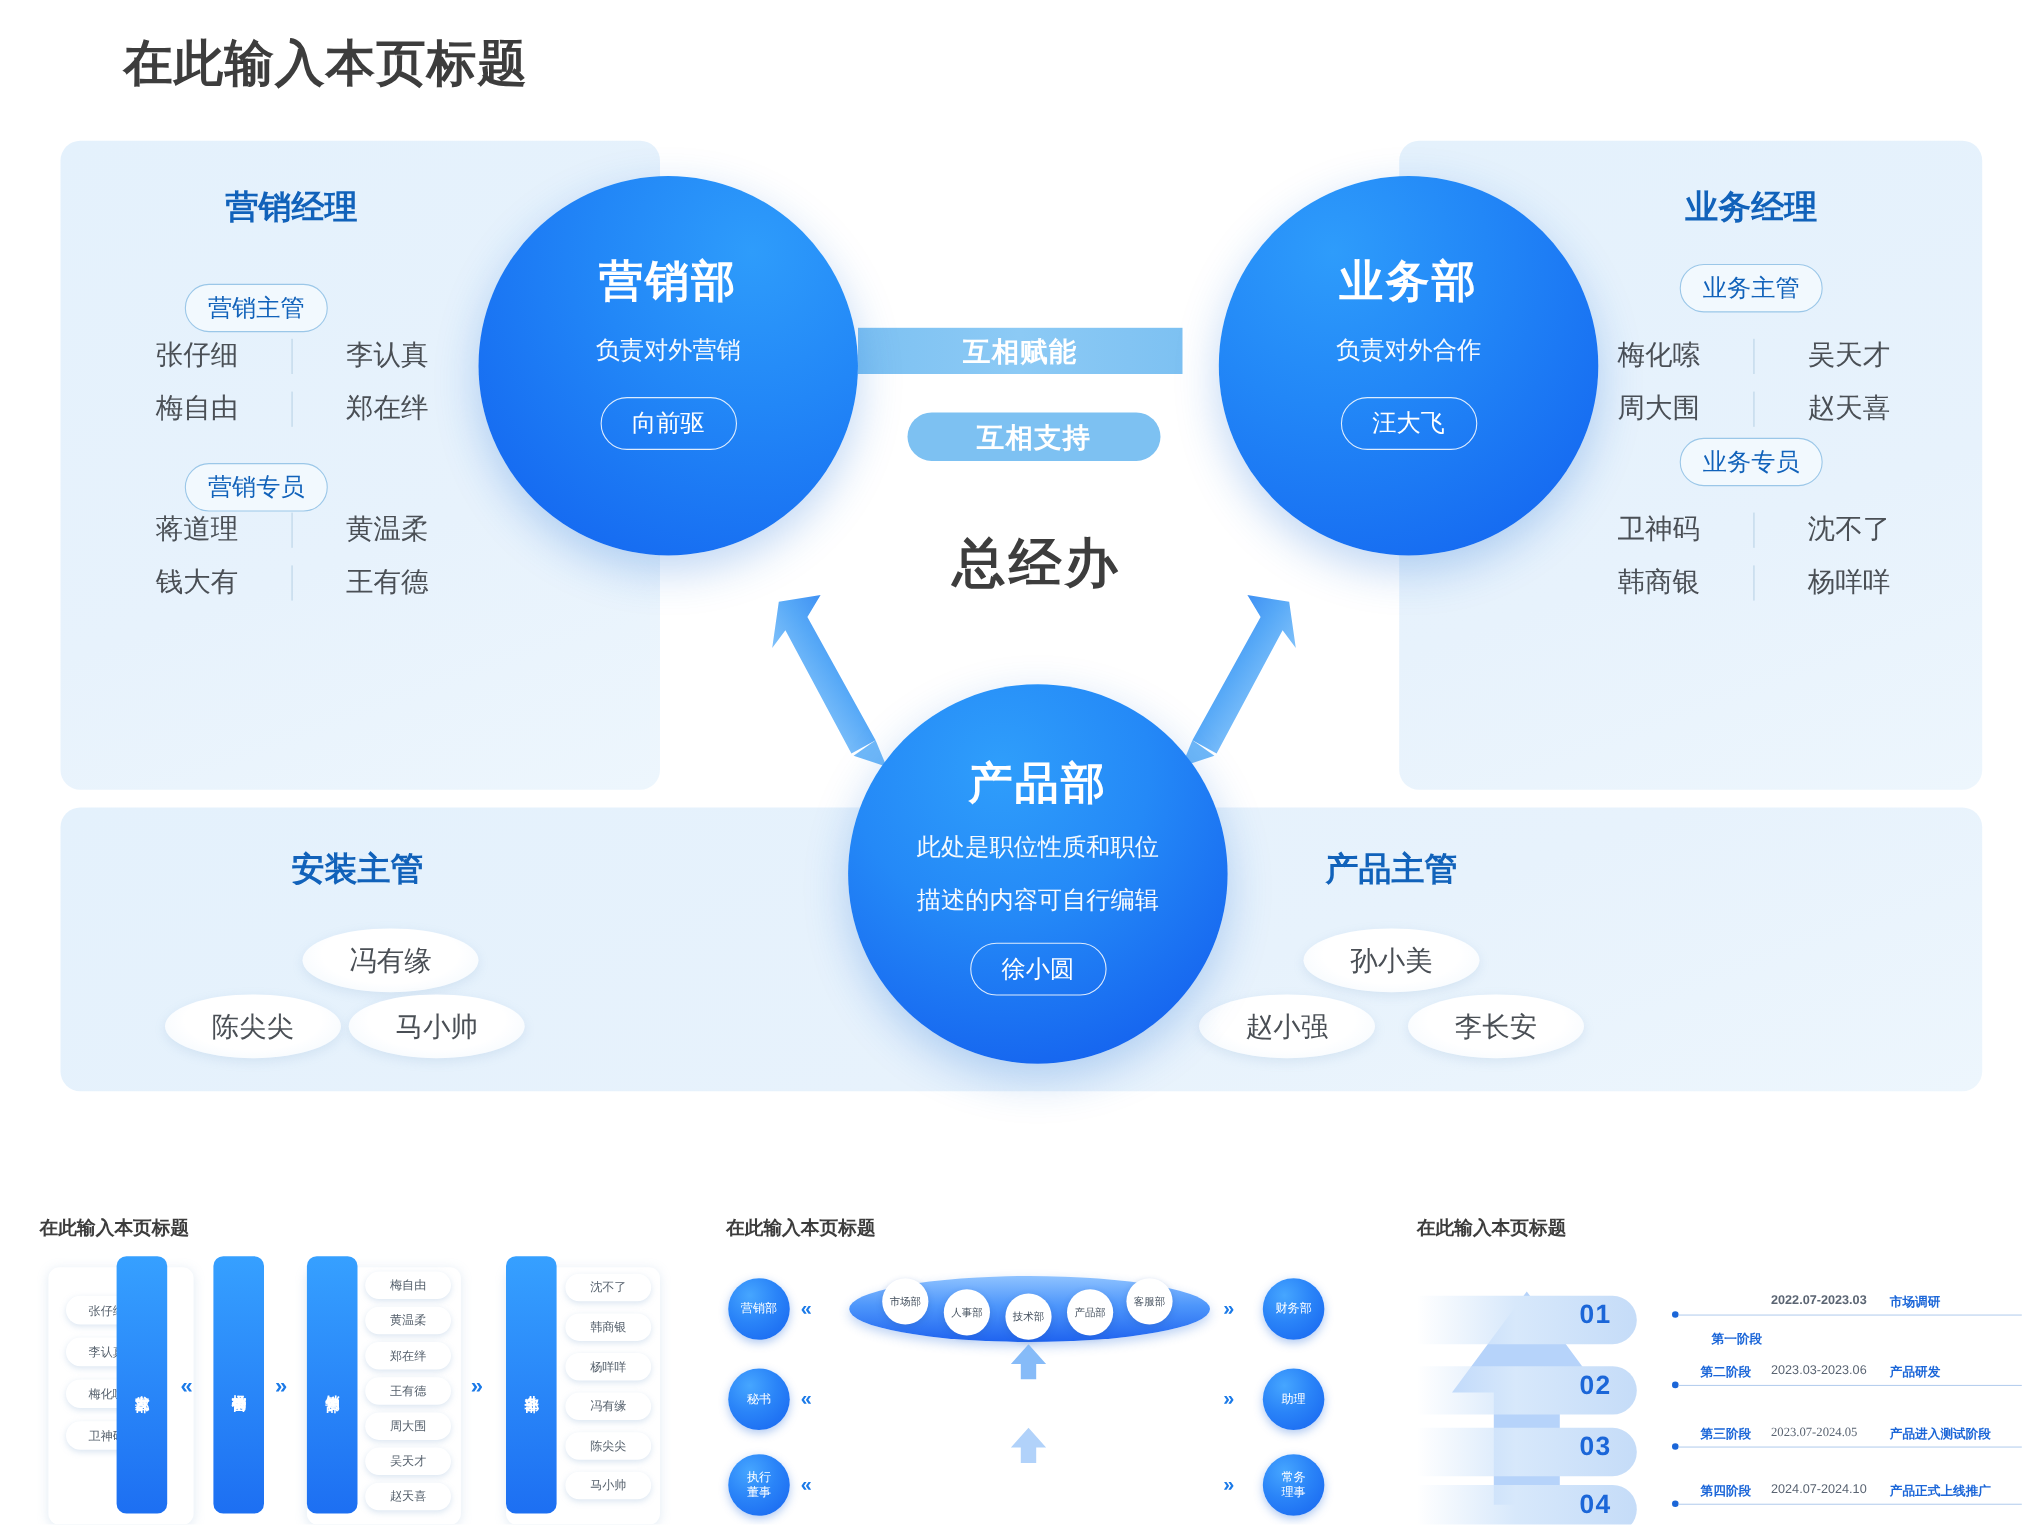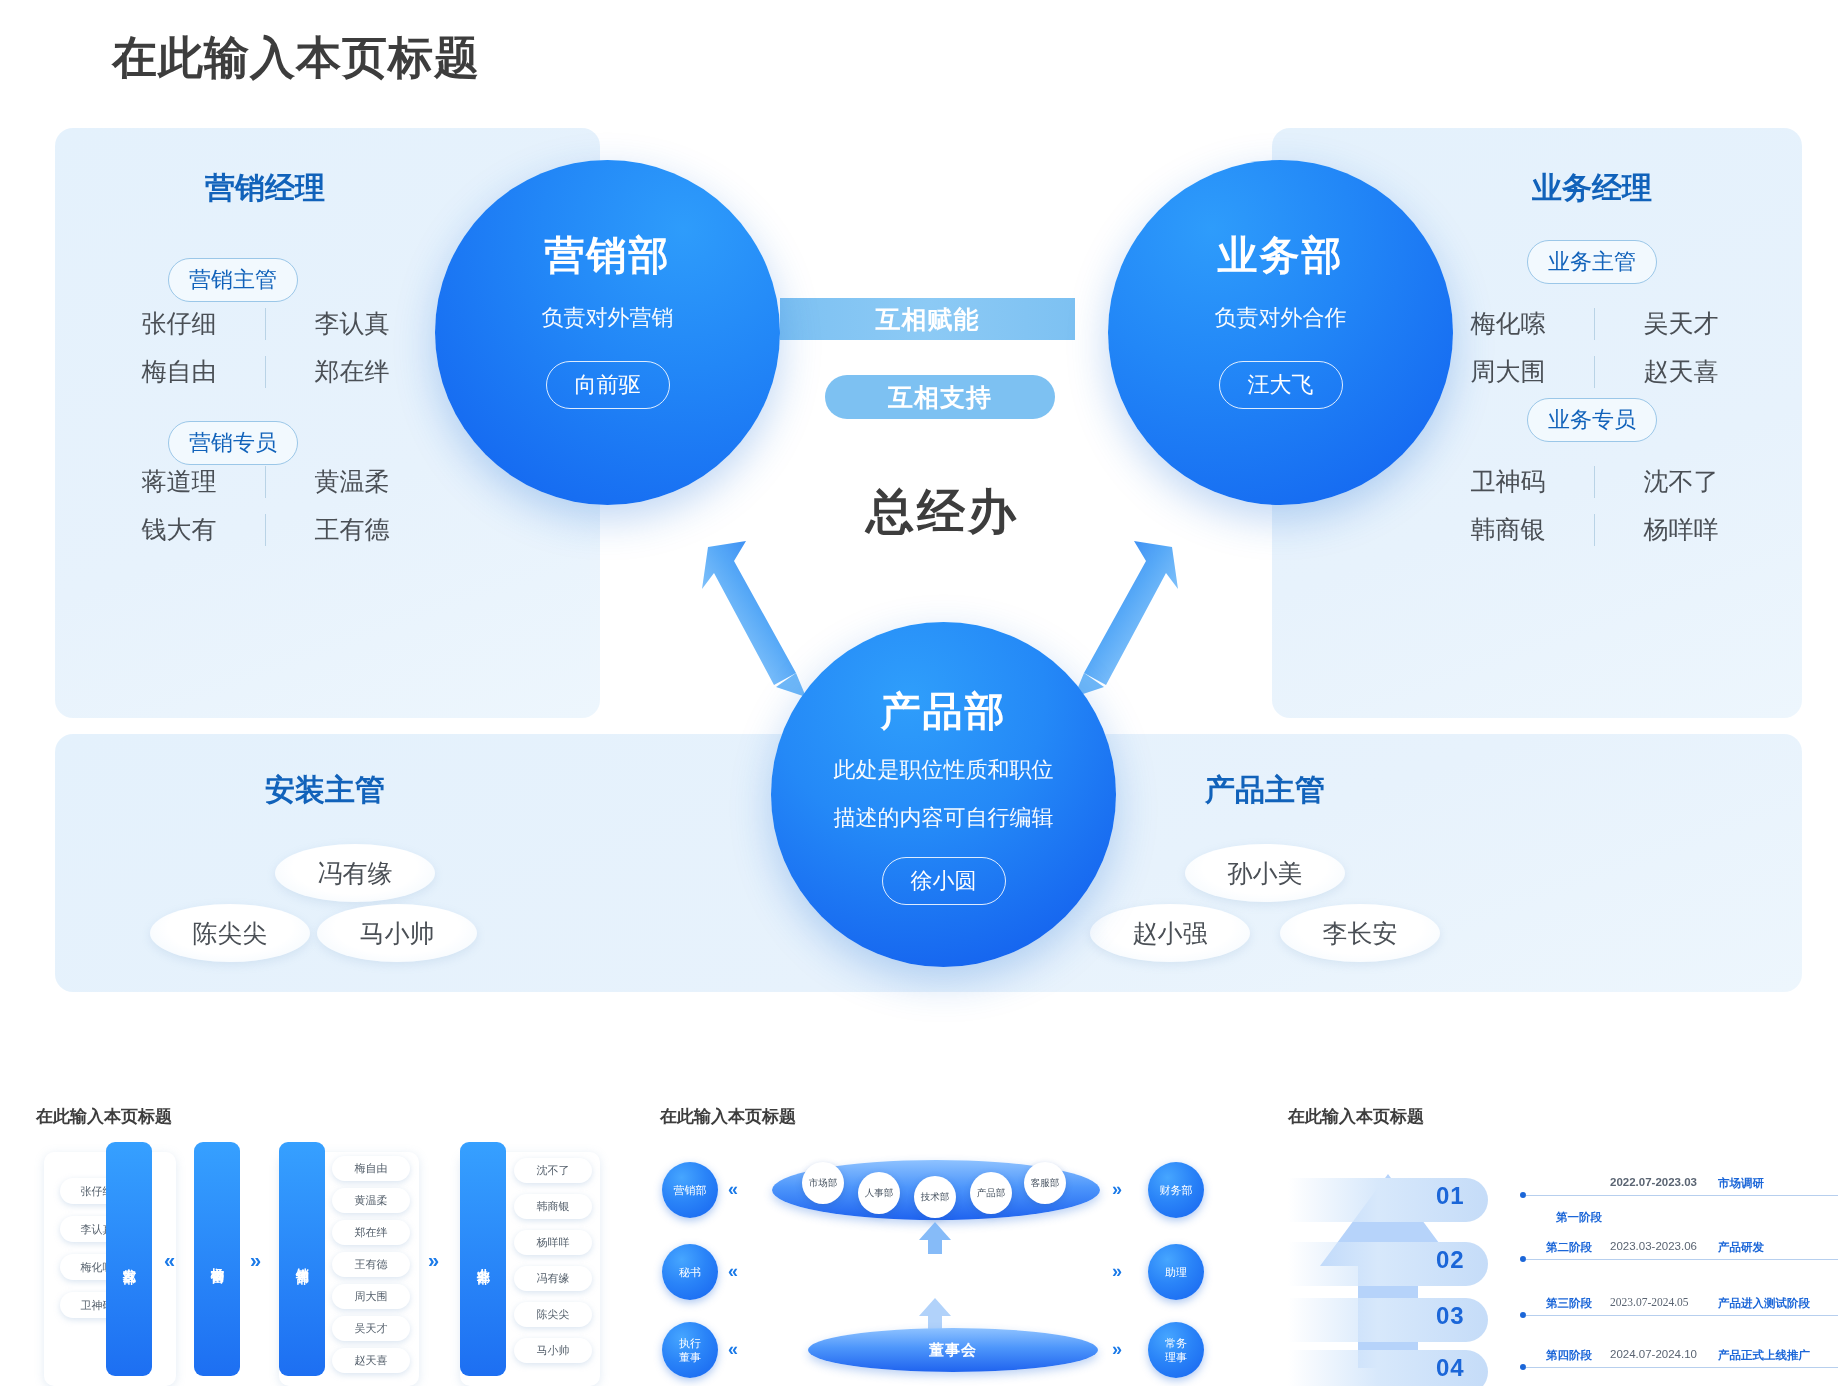--- a/index.html
+++ b/index.html
@@ -379,21 +379,20 @@
 
     <svg style="position:absolute; left:258px; top:148px; width:34px; height:32px;" viewBox="0 0 34 32">
       <path d="M17 0 L33 18 L24 18 L24 32 L10 32 L10 18 L1 18 Z" fill="#a8cdf9" opacity="0.9"></path>
     </svg>
 
     <div class="t2-circle" style="left:2px; top:172px; width:56px; height:56px;">
       <span style="white-space:pre-line;">执行
 董事</span>
     </div>
     <div class="chev" style="left:68px; top:190px; font-size:18px;">«</div>
-    <div class="t2-ellipse" style="left:148px; top:178px; width:290px; height:44px;">董事会</div>
     <div class="chev" style="left:452px; top:190px; font-size:18px;">»</div>
     <div class="t2-circle" style="left:488px; top:172px; width:56px; height:56px;">
       <span style="white-space:pre-line;">常务
 理事</span>
     </div>
   </div>
 
   <div class="thumb-title" style="left:1288px; top:1105px;">在此输入本页标题</div>
   <div class="thumb" style="left:1288px; top:1150px; width:560px; height:236px;">
 

